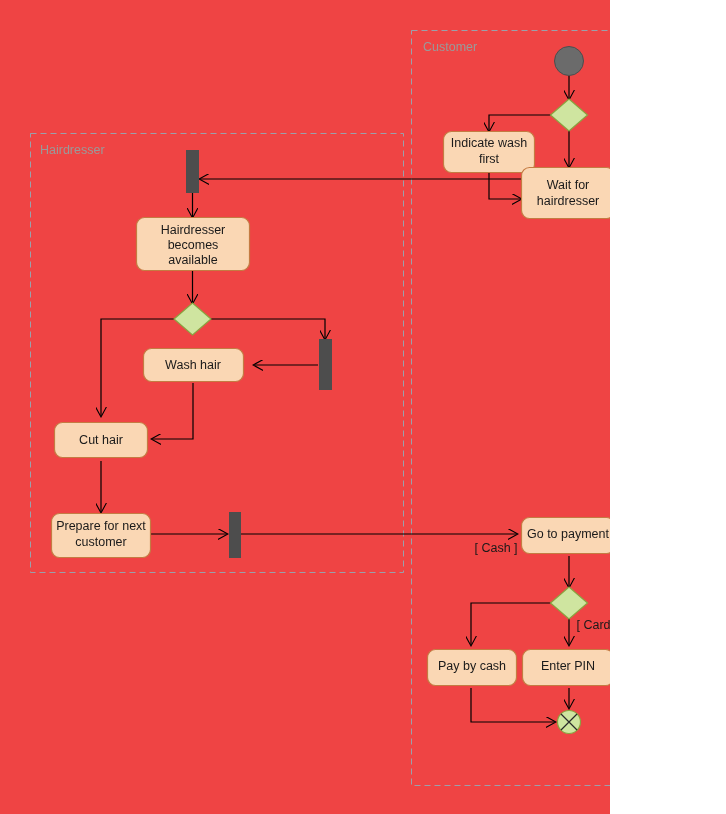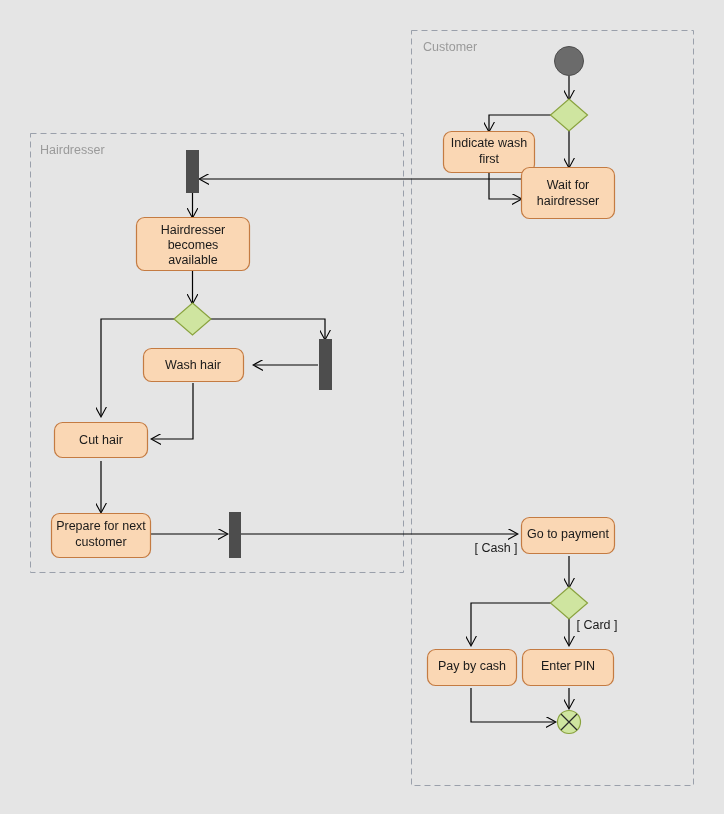--- a/index.html
+++ b/index.html
@@ -6,23 +6,23 @@
   html, body {
     margin: 0;
     padding: 0;
     background: #ffffff;
   }
   body {
     font-family: "Liberation Sans", sans-serif;
   }
   #canvas {
     position: relative;
-    width: 724px;
+    width: 610px;
     height: 814px;
-    background: #e5e5e5;
+    background: #ef4444;
     overflow: hidden;
   }
   #diagram-svg {
     position: absolute;
     left: 0;
     top: 0;
     width: 726px;
     height: 814px;
   }
   .lane-label {

